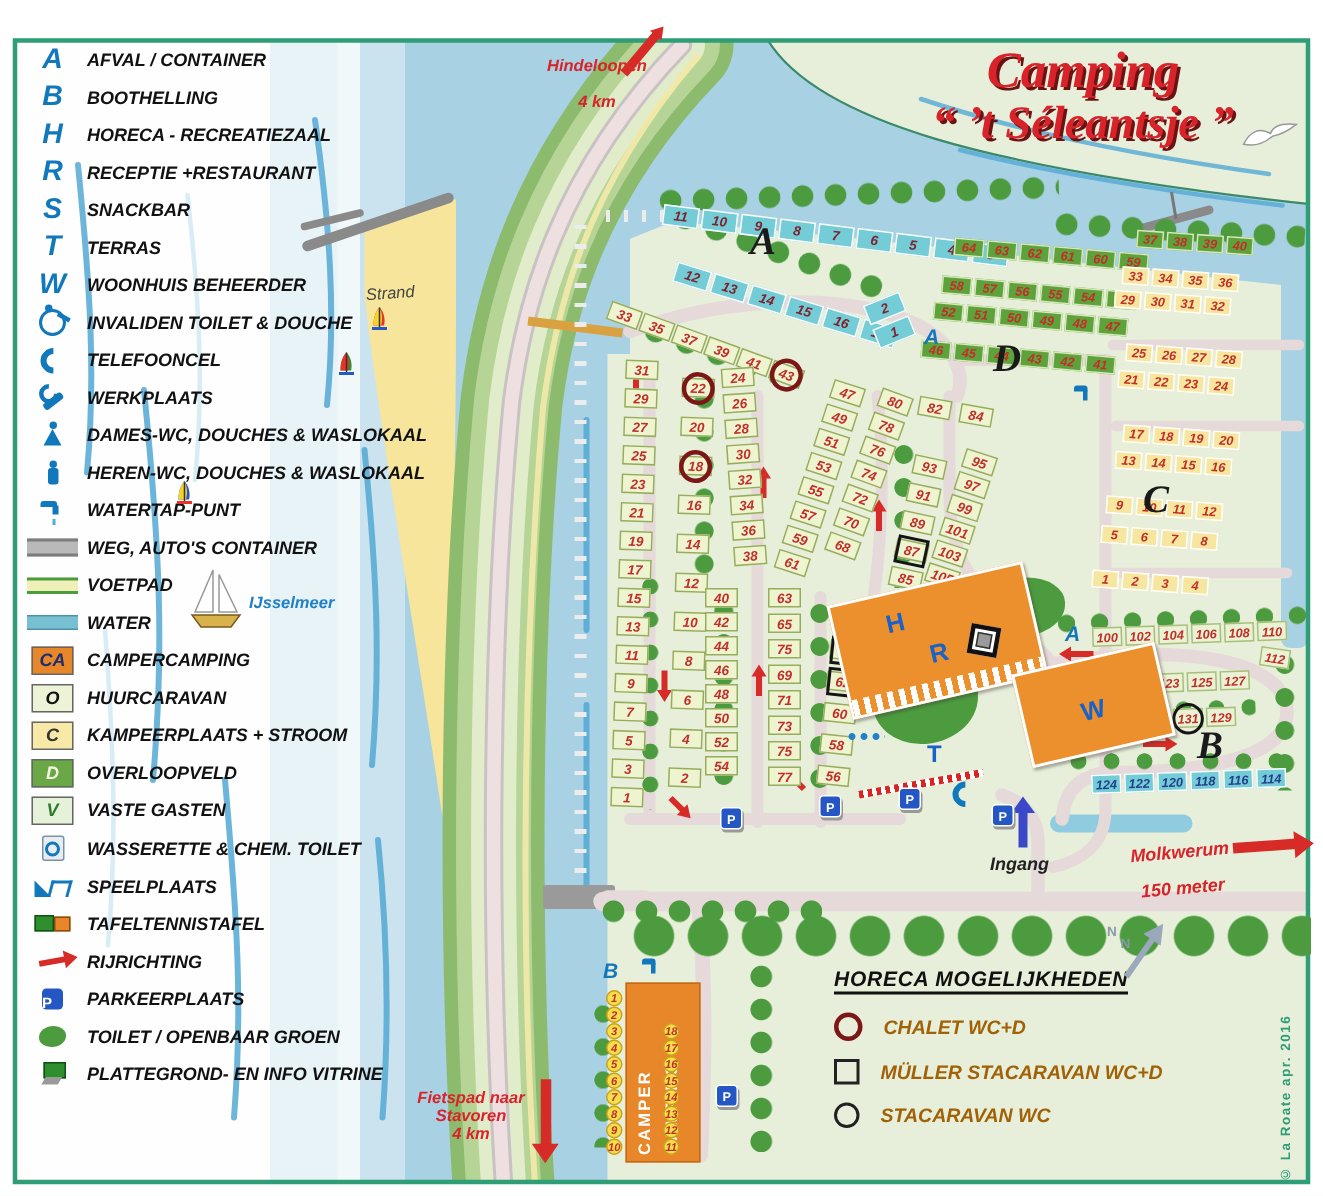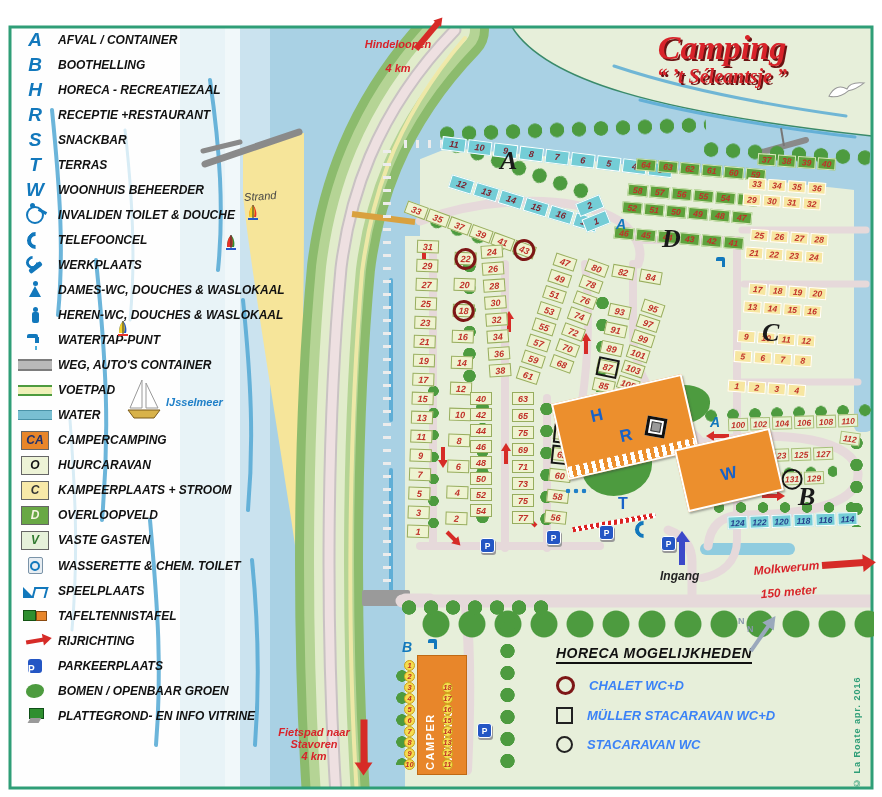--- a/index.html
+++ b/index.html
@@ -65,21 +65,21 @@
   .ic-tree .kicon{width:18px;height:14px;background:#4d9b3f;border-radius:60% 50% 58% 48%;}
   .ic-infoboard .kicon{width:17px;height:15px;}
   .ic-infoboard .kicon::before{content:"";position:absolute;top:0;left:2px;width:13px;height:9px;background:#2f8f2f;border:1px solid #0f4f18;}
   .ic-infoboard .kicon::after{content:"";position:absolute;bottom:0;left:2px;width:11px;border-top:5px solid #9a9a9a;transform:skewX(-30deg);}
 
   
   .title{position:absolute;left:578px;top:30px;width:288px;text-align:center;
      font-family:"Liberation Serif",serif;font-style:italic;font-weight:bold;color:#d8232a;
      text-shadow:2px 2px 0 #6b1313;line-height:1.05;}
   .title .t1{font-size:34px;}
-  .title .t2{font-size:20px;}
+  .title .t2{font-size:31px;}
 
   
   .plot{box-sizing:border-box;position:relative;display:flex;align-items:center;justify-content:center;
      font:italic bold 9px "Liberation Sans",sans-serif;color:#c03028;background:#eef3d0;
      border:1px solid #97ad5e;width:22px;height:13px;flex:0 0 auto;}
   .row{position:absolute;display:flex;gap:2px;}
   .col{position:absolute;display:flex;flex-direction:column;}
   .secA .plot{width:24px;height:14px;background:#74cdd6;border-color:#fff;color:#7c2430;}
   .secD .plot{width:20px;height:12px;background:#5ea23c;border-color:#d8e8bc;color:#c03028;font-size:8.5px;}
   .secC .plot{width:18px;height:12px;background:#f7e6a0;border-color:#fff;font-size:8.5px;}
@@ -151,21 +151,21 @@
 
   
   .rental{position:absolute;left:556px;top:644px;}
   .rhead{font:italic bold 14px "Liberation Sans",sans-serif;color:#111;border-bottom:2px solid #111;
      display:inline-block;padding-bottom:1px;letter-spacing:.5px;}
   .rrow{display:flex;align-items:center;margin-top:12px;gap:14px;}
   .rsym{width:13px;height:13px;flex:0 0 13px;}
   .sym-chalet .rsym{border:3.5px solid #7d1616;border-radius:50%;}
   .sym-stacaravan .rsym{border:2.5px solid #222;border-radius:50%;}
   .sym-muller .rsym{border:2.5px solid #222;}
-  .rlabel{font:italic bold 13px "Liberation Sans",sans-serif;color:#3b82f6;}
+  .rlabel{font:italic bold 13px "Liberation Sans",sans-serif;color:#a16207;}
 
   .compass{position:absolute;left:738px;top:616px;width:42px;height:44px;}
   .cn-line{position:absolute;left:20px;top:6px;width:4px;height:32px;background:#9aa8bc;transform:rotate(35deg);}
   .cn-line::after{content:"";position:absolute;top:-11px;left:-5.5px;border-bottom:13px solid #9aa8bc;
      border-left:7px solid transparent;border-right:7px solid transparent;}
   .cn-n{position:absolute;font:bold 9px "Liberation Sans",sans-serif;color:#8a98ac;}
 
   .copyr{position:absolute;left:852px;top:620px;height:168px;writing-mode:vertical-rl;transform:rotate(180deg);
      font:bold 9px "Liberation Sans",sans-serif;color:#2f9e77;letter-spacing:1px;}
 </style>
@@ -490,21 +490,21 @@
           <span class="kicon"></span>
         </span>
         <span class="llabel">PARKEERPLAATS</span>
         <span class="lsub"></span>
       </div>
       <div class="lrow ic-tree">
         <span class="kcell">
 
           <span class="kicon"></span>
         </span>
-        <span class="llabel">BOMEN / OPENBAAR GROEN</span>
+        <span class="llabel">TOILET / OPENBAAR GROEN</span>
         <span class="lsub"></span>
       </div>
       <div class="lrow ic-infoboard">
         <span class="kcell">
 
           <span class="kicon"></span>
         </span>
         <span class="llabel">PLATTEGROND- EN INFO VITRINE</span>
         <span class="lsub"></span>
       </div>

